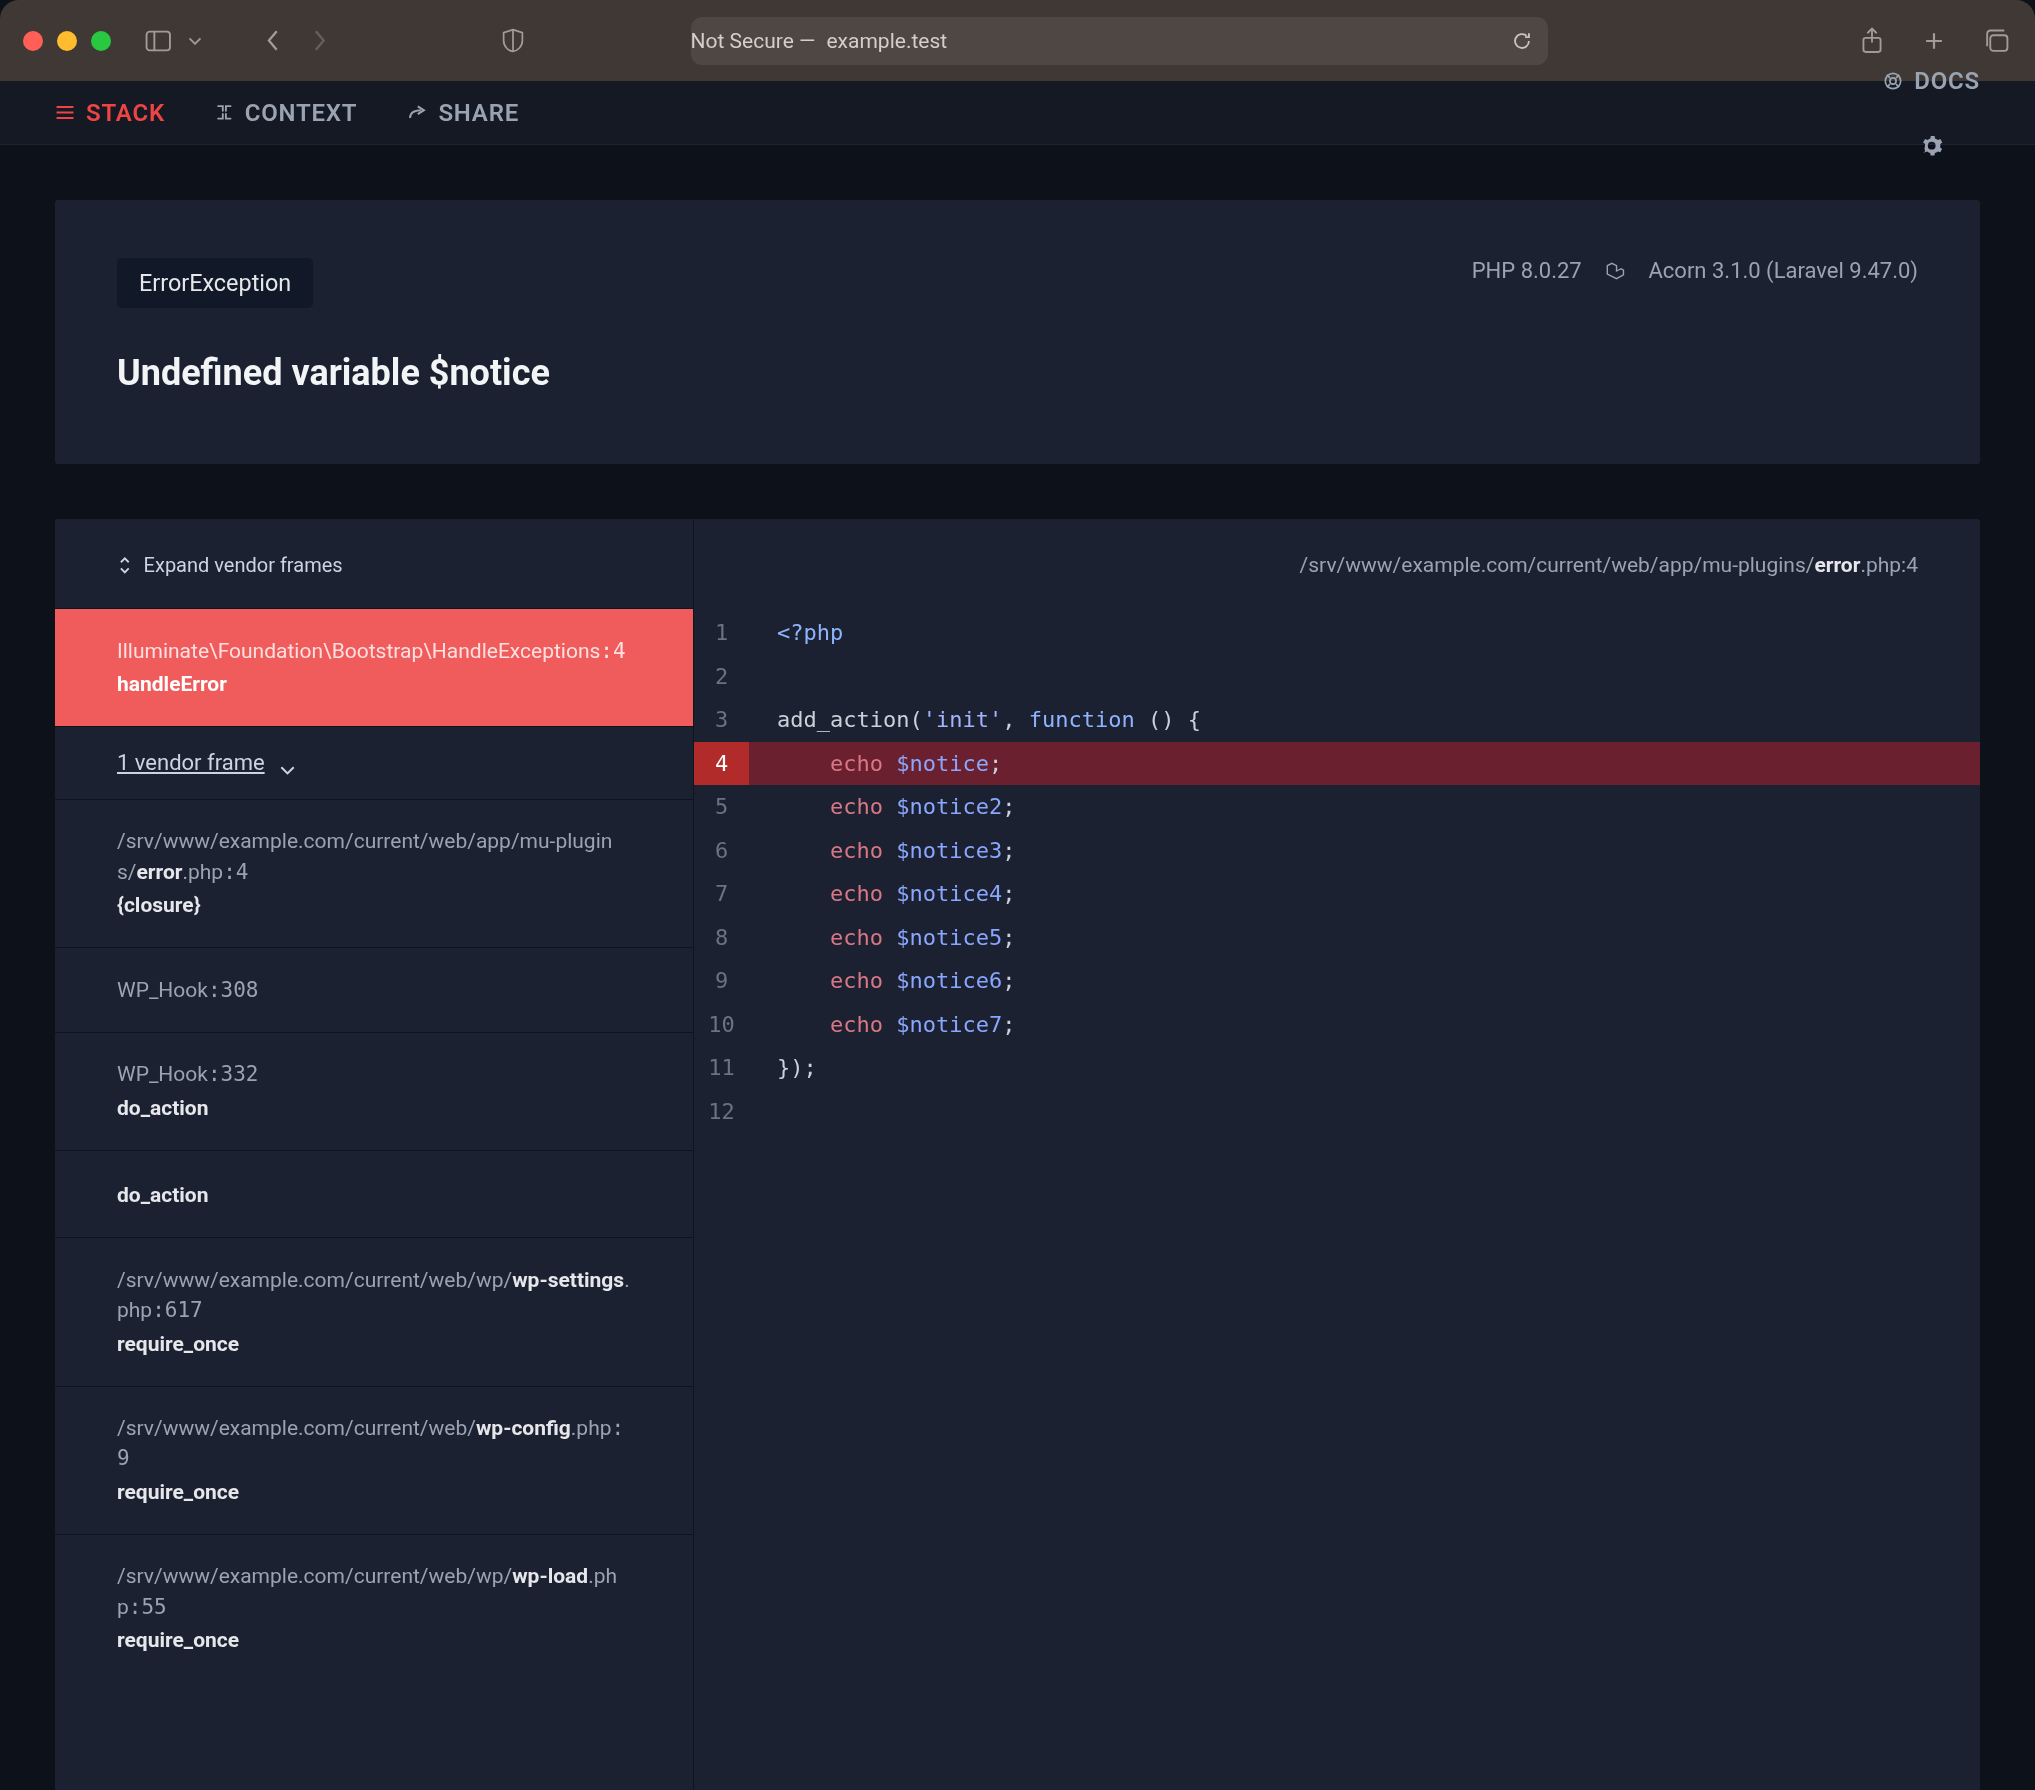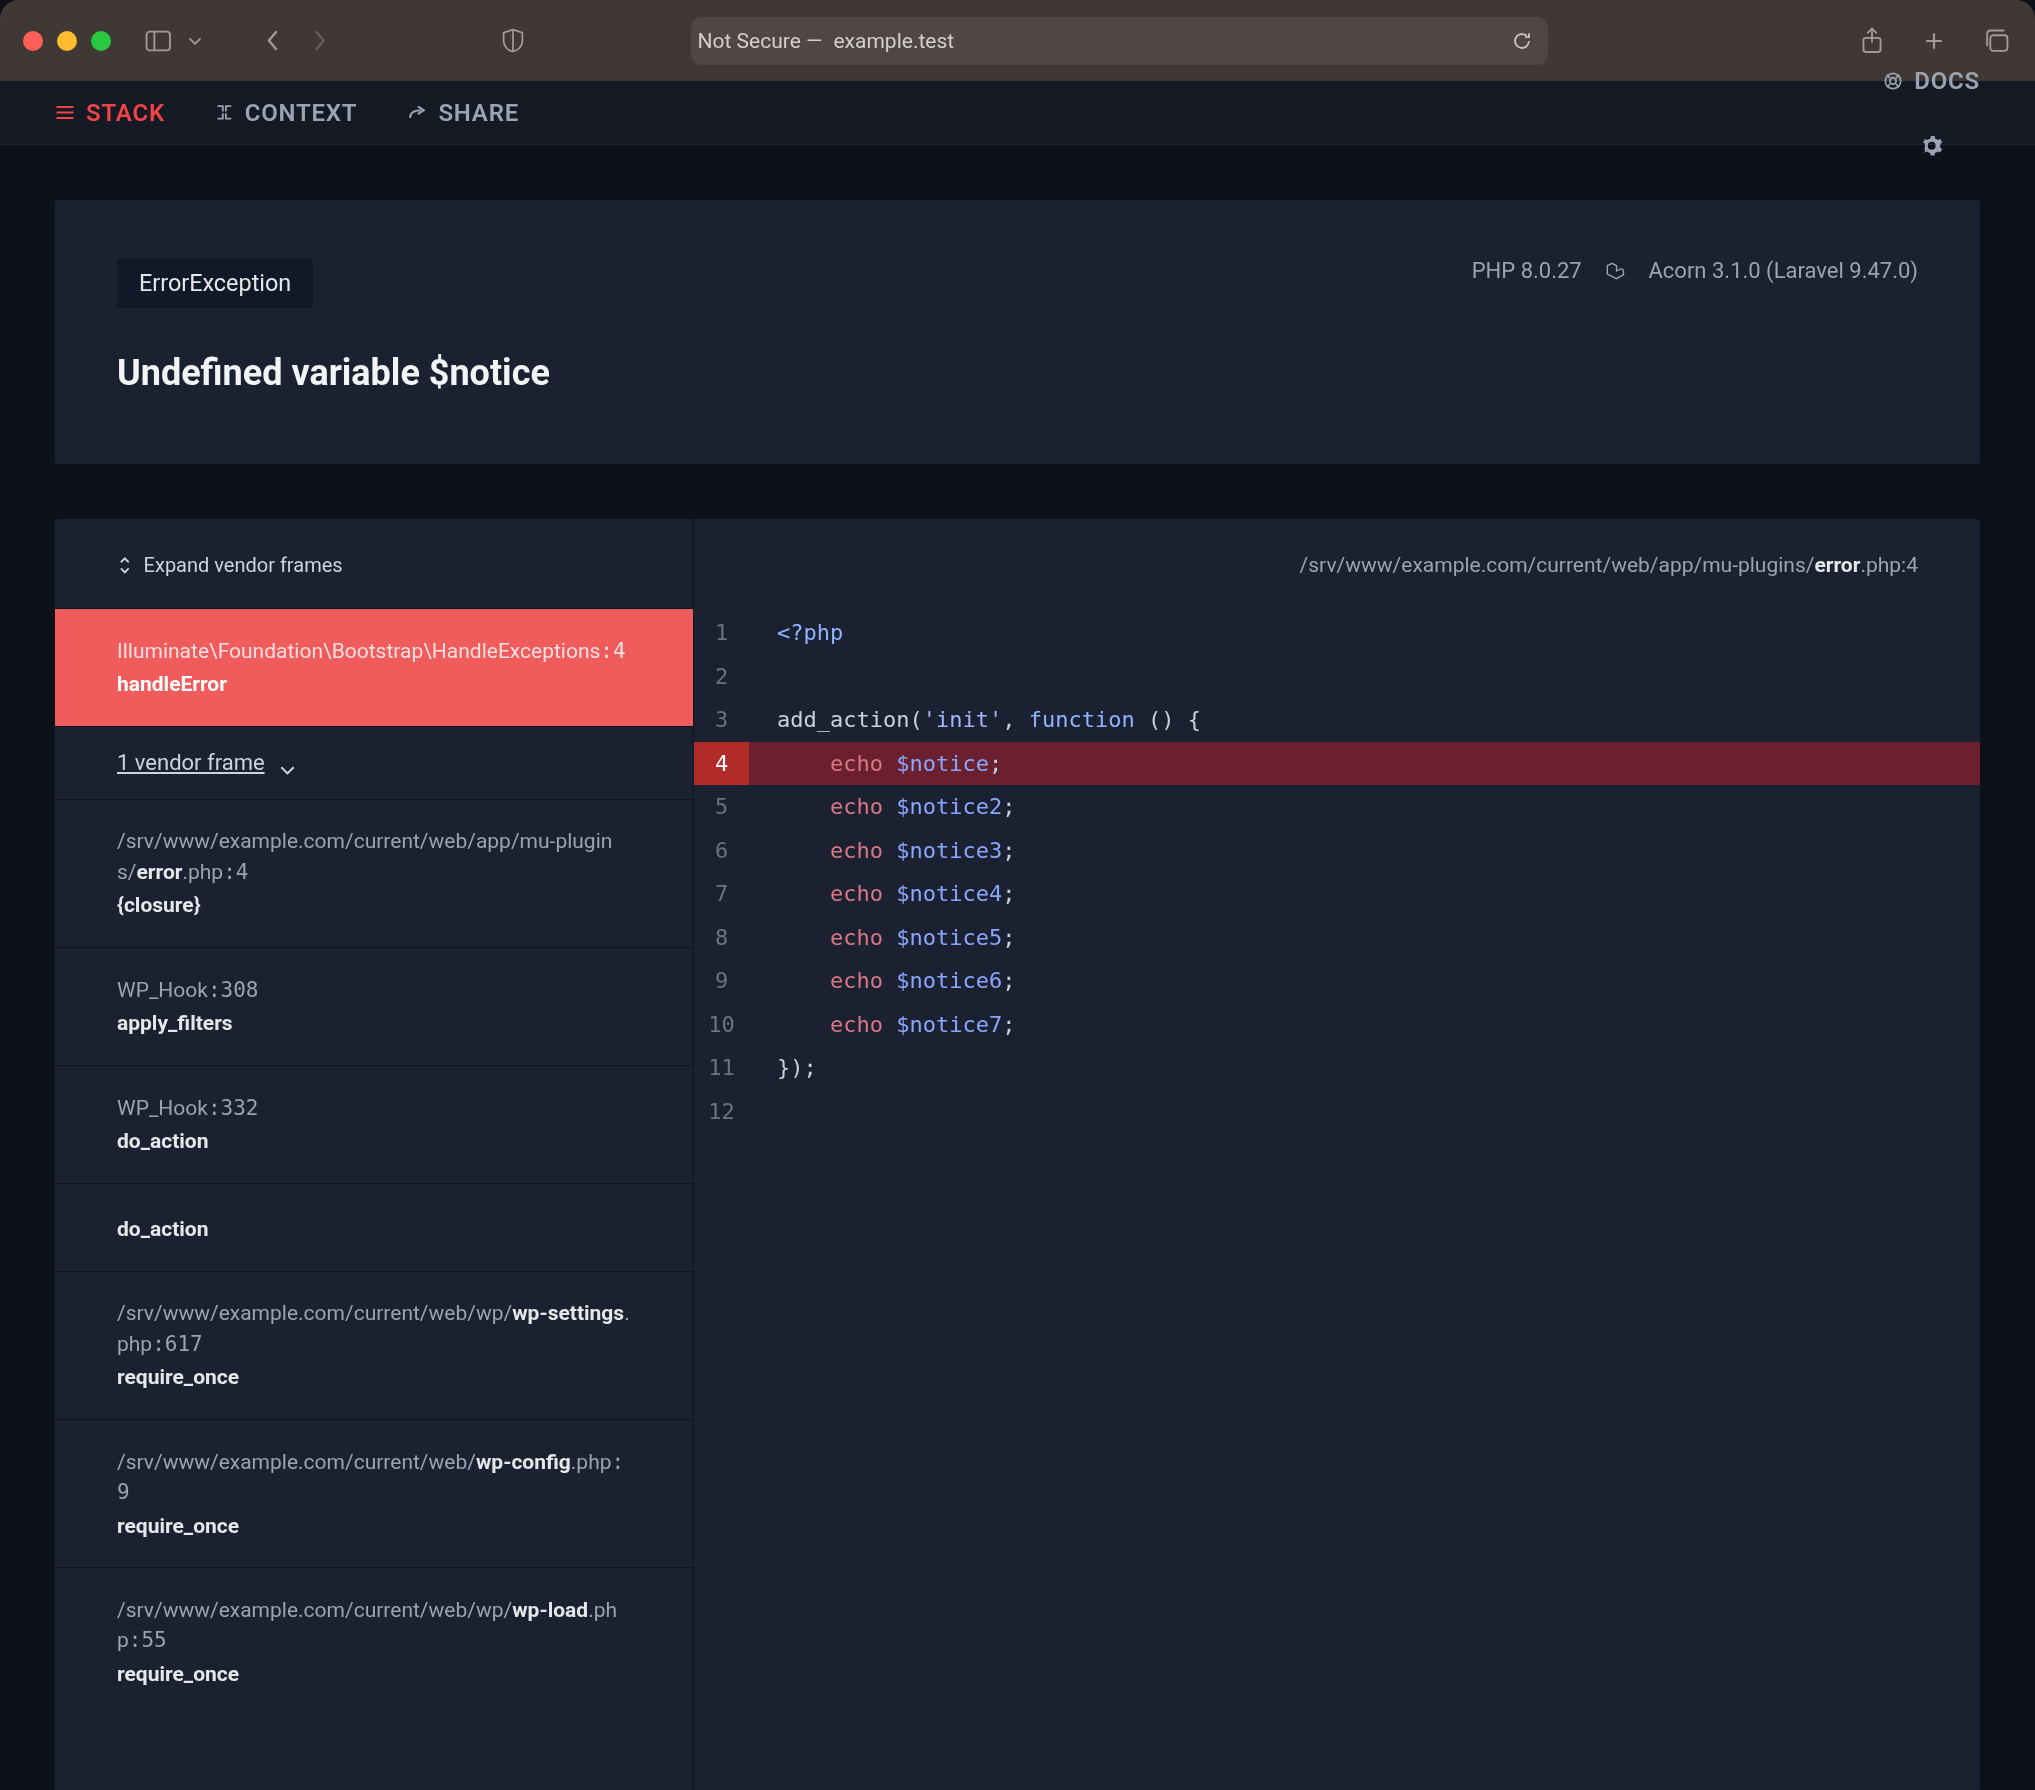--- a/index.html
+++ b/index.html
@@ -54,21 +54,20 @@
   margin: 0 auto;
   height: 48px;
   background: #4e4743;
   border-radius: 11px;
   display: flex;
   align-items: center;
   justify-content: center;
   gap: 11px;
   color: #d4cfcb;
   font-size: 21px;
-  padding-left: 7px;
 }
 .chrome-right { display: flex; gap: 31px; margin-left: auto; }
 
 
 .topnav {
   height: 64px;
   background: #141923;
   border-bottom: 0.8px solid #1e2430;
   display: flex;
   align-items: center;
@@ -367,21 +366,20 @@
                   <polyline points="3,4 11,12 19,4"></polyline>
                 </svg>
               </span>
             </div>
             <div class="frame">
               <div class="path"><span>/srv/www/example.com/current/web/app/mu-plugins/</span><b>error</b><span>.php</span><span class="linecolon">:4</span></div>
               <div class="method">{closure}</div>
             </div>
             <div class="frame">
               <div class="path">WP_Hook<span class="linecolon">:308</span></div>
-              <div class="method">apply_filters</div>
             </div>
             <div class="frame">
               <div class="path">WP_Hook<span class="linecolon">:332</span></div>
               <div class="method">do_action</div>
             </div>
             <div class="frame">
               <div class="method">do_action</div>
             </div>
             <div class="frame">
               <div class="path"><span>/srv/www/example.com/current/web/wp/</span><b>wp-settings</b><span>.php</span><span class="linecolon">:617</span></div>

